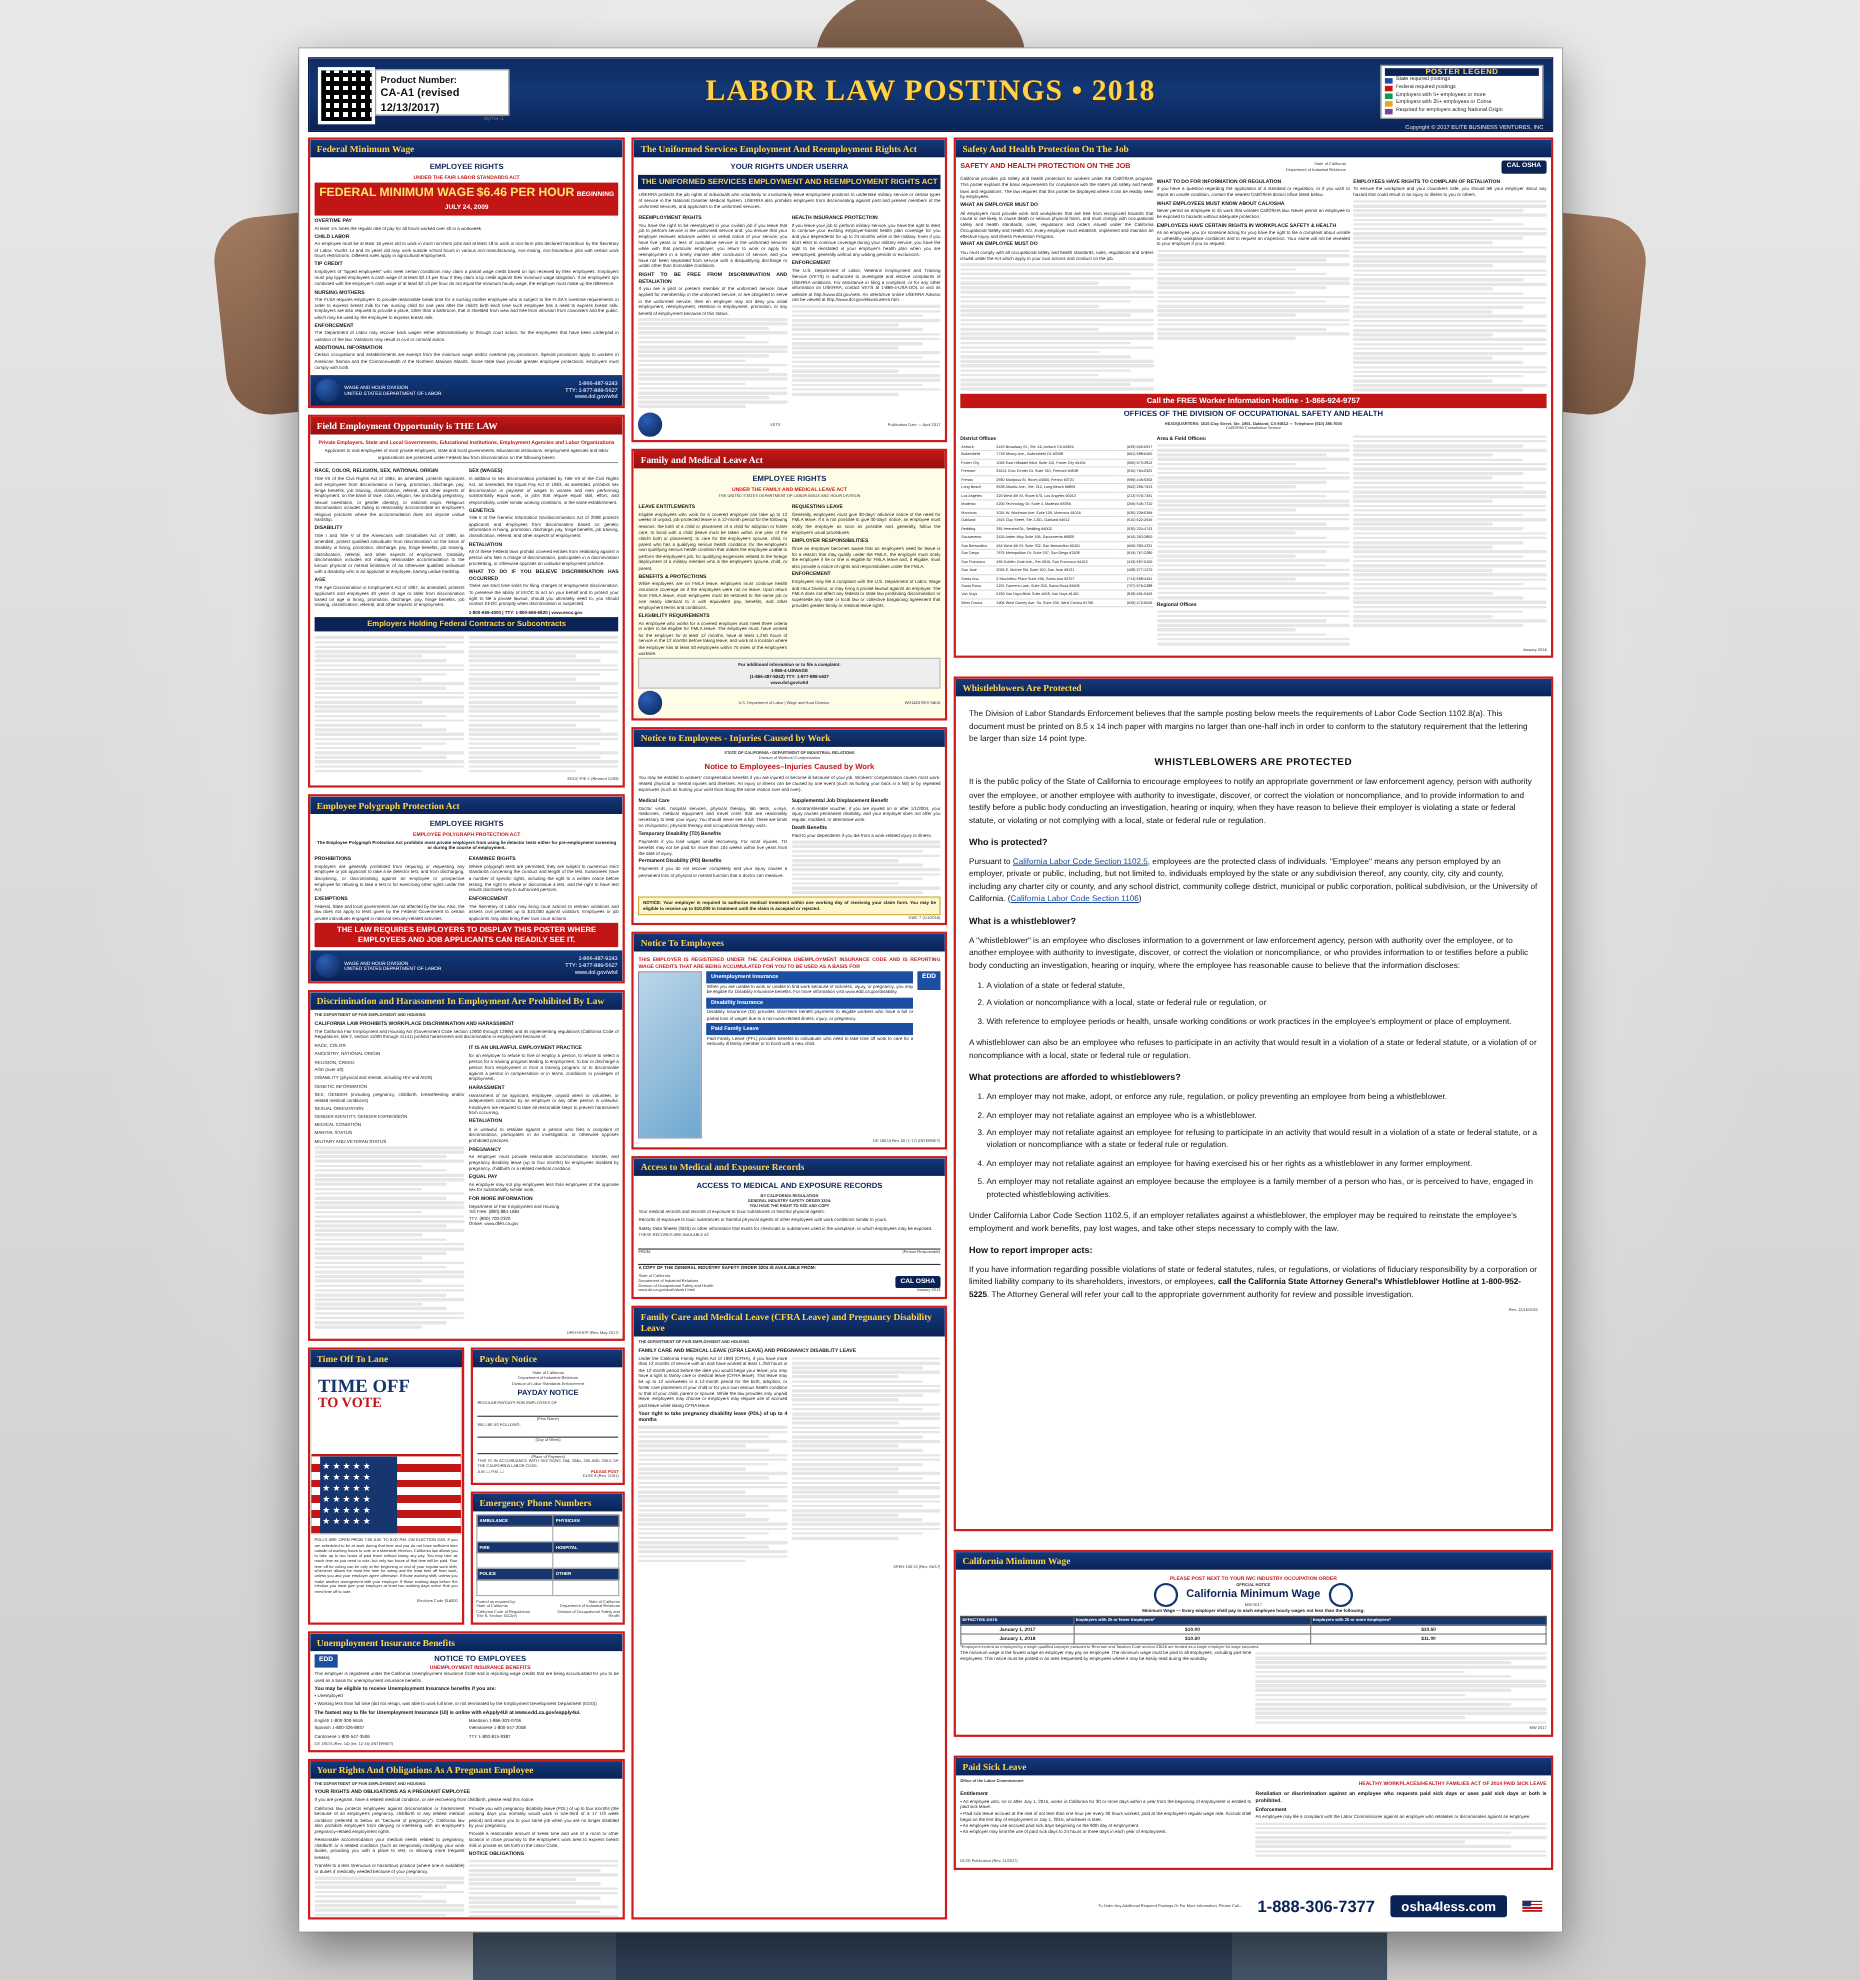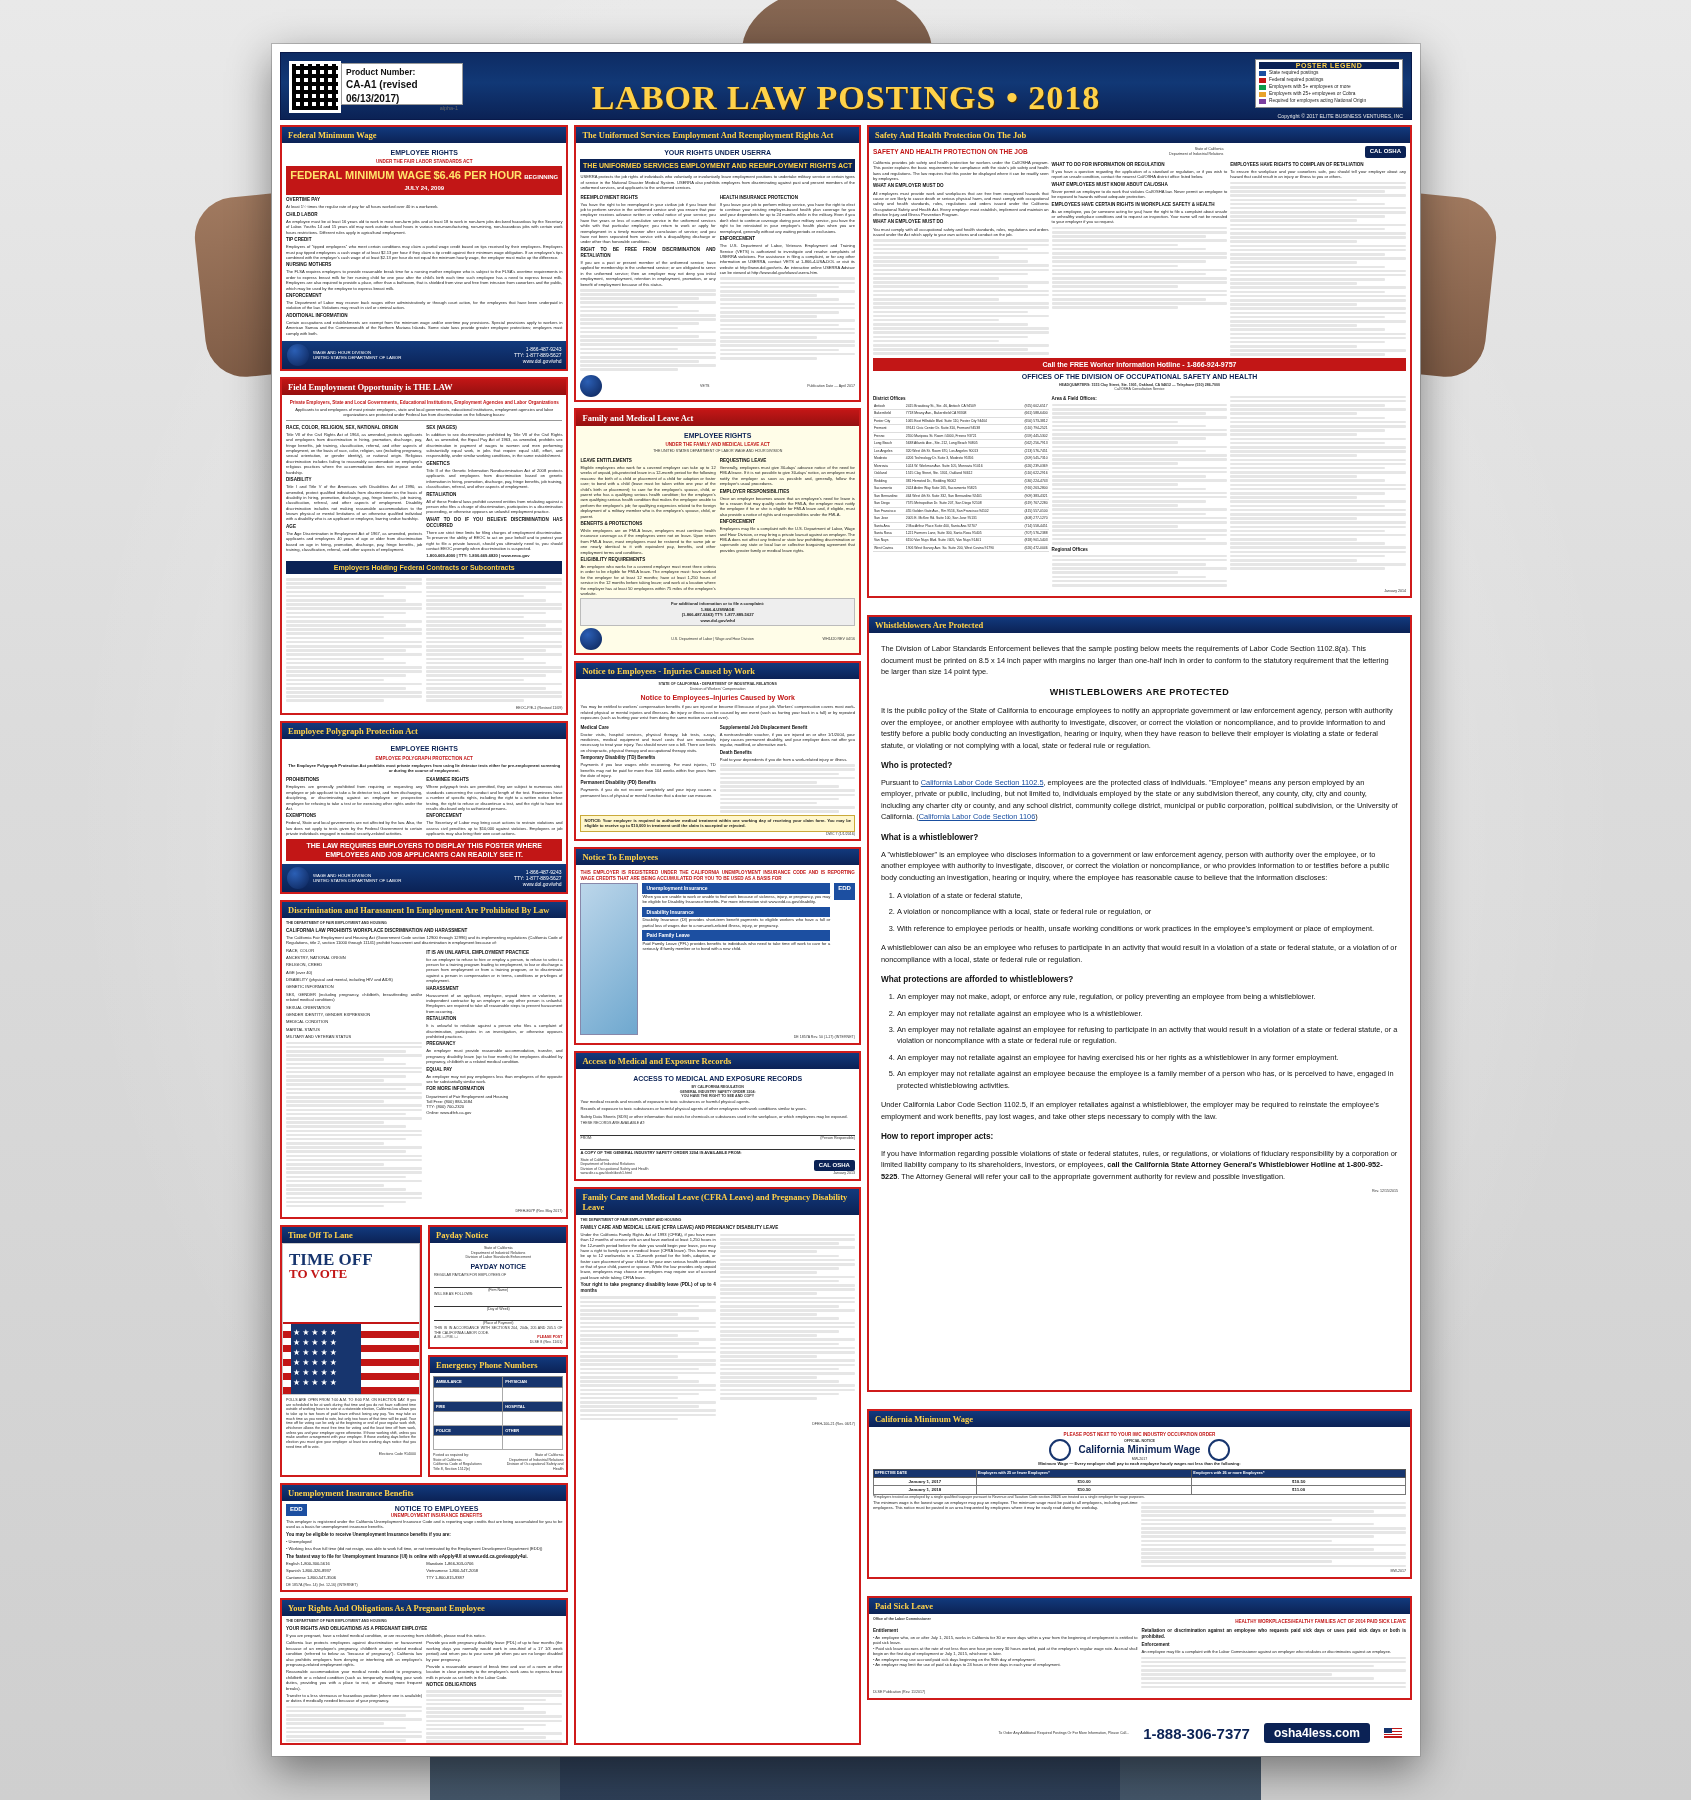--- a/index.html
+++ b/index.html
@@ -31,22 +31,22 @@
       background:linear-gradient(180deg,#3b4f6b,#2e3f57);}
 
   
   #poster{position:absolute;left:272px;top:44px;width:1148px;height:1712px;
       background:#ffffff;box-shadow:0 14px 40px rgba(0,0,0,.45), 0 0 0 1px #bbb;}
   .poster-inner{position:absolute;inset:8px;}
 
   
   .hdr{position:relative;height:66px;background:linear-gradient(180deg,#0e2c64 0%,#113876 45%,#0b2255 100%);
        border:1px solid #09194a;}
-  .hdr h1{margin:12px;position:absolute;left:0;right:0;top:14px;text-align:center;
-       font-family:"Liberation Serif",serif;font-weight:bold;font-size:34px;letter-spacing:1px;
+  .hdr h1{margin:0;position:absolute;left:0;right:0;top:14px;text-align:center;
+       font-family:"Liberation Serif",serif;font-weight:bold;font-size:27px;letter-spacing:1px;
        color:#ffd24a;text-shadow:1px 1px 0 #4a2c00;}
   .qr{position:absolute;left:8px;top:8px;width:46px;height:46px;background:
       repeating-linear-gradient(90deg,#000 0 4px,#fff 4px 8px),
       repeating-linear-gradient(0deg,#000 0 4px,transparent 4px 8px);
       background-blend-mode:multiply;border:3px solid #fff;}
   .prodbox{position:absolute;left:60px;top:10px;width:122px;height:42px;background:#fff;border:1px solid #999;
       font-size:8px;color:#111;padding:3px 4px;box-sizing:border-box;line-height:1.35;}
   .prodbox .pl{font-weight:bold;font-size:8.5px;}
   .prodbox .pc{font-weight:bold;font-size:10px;}
   .prodbox .tiny{font-size:5.5px;color:#666;text-align:right;}
@@ -161,21 +161,21 @@
   <div class="hand right"></div>
 </div>
 
 <div id="poster">
 <div class="poster-inner">
 
   <div class="hdr">
     <div class="qr"></div>
     <div class="prodbox">
       <div class="pl">Product Number:</div>
-      <div class="pc">CA-A1 (revised 06/13/2017)</div>
+      <div class="pc">CA-A1 (revised 12/13/2017)</div>
       <div class="tiny">alpha-1</div>
     </div>
     <h1>LABOR LAW POSTINGS • 2018</h1>
     <div class="legend">
       <div class="lt">POSTER LEGEND</div>
       <ul>
         <li>
               <i style="background:#1c4fa1"></i>
               <span>State required postings</span>
             </li>

